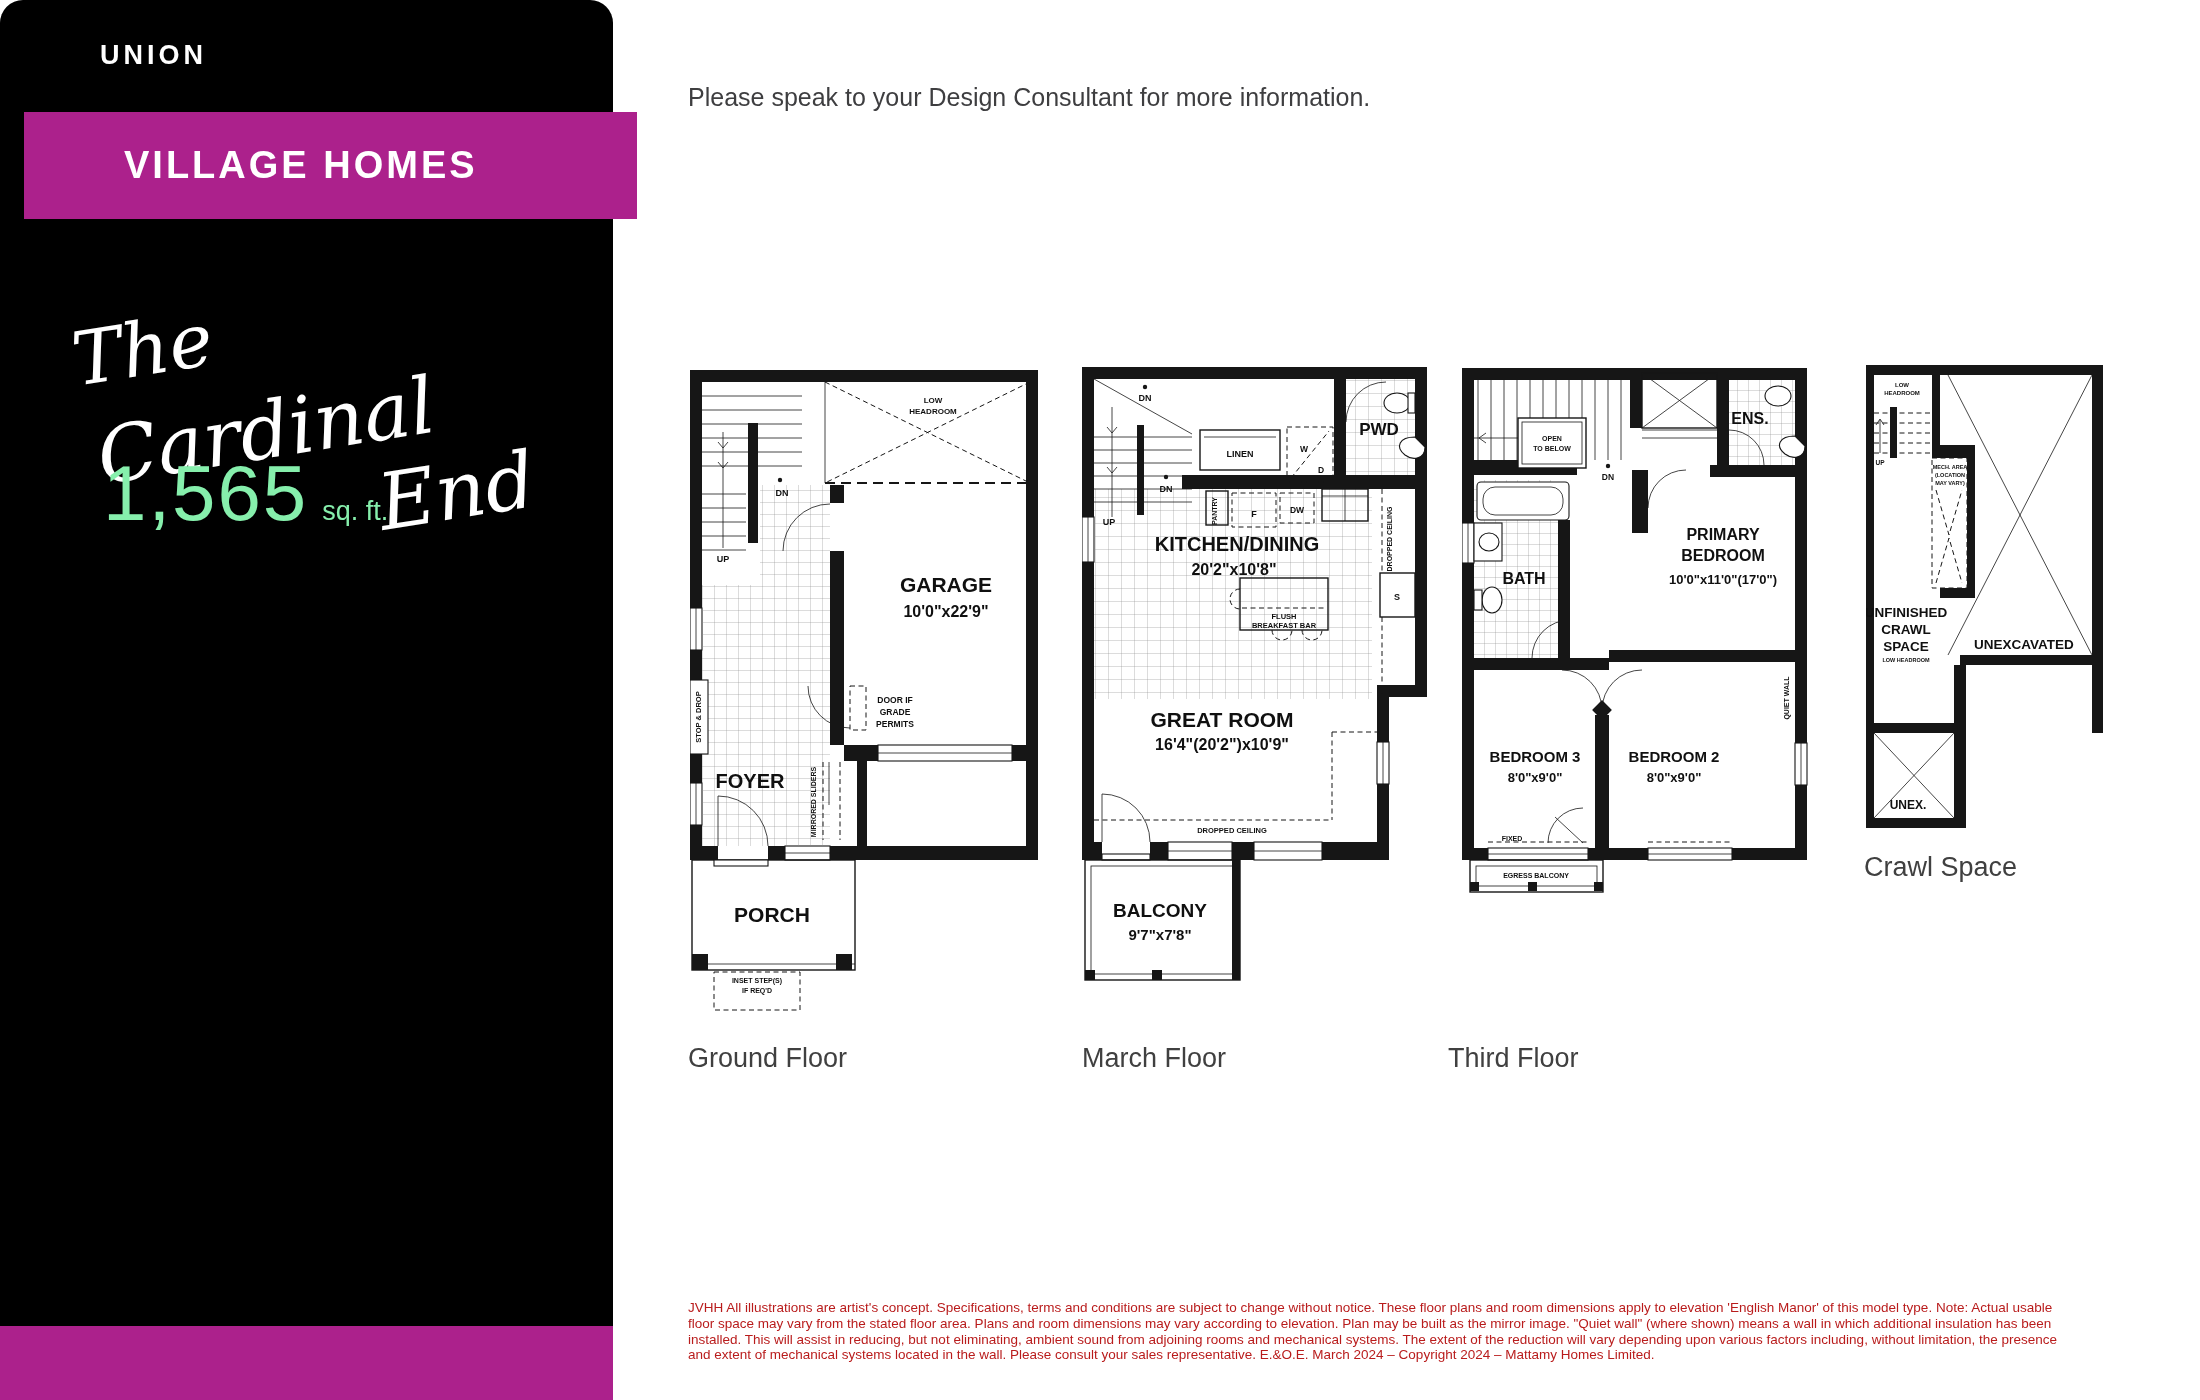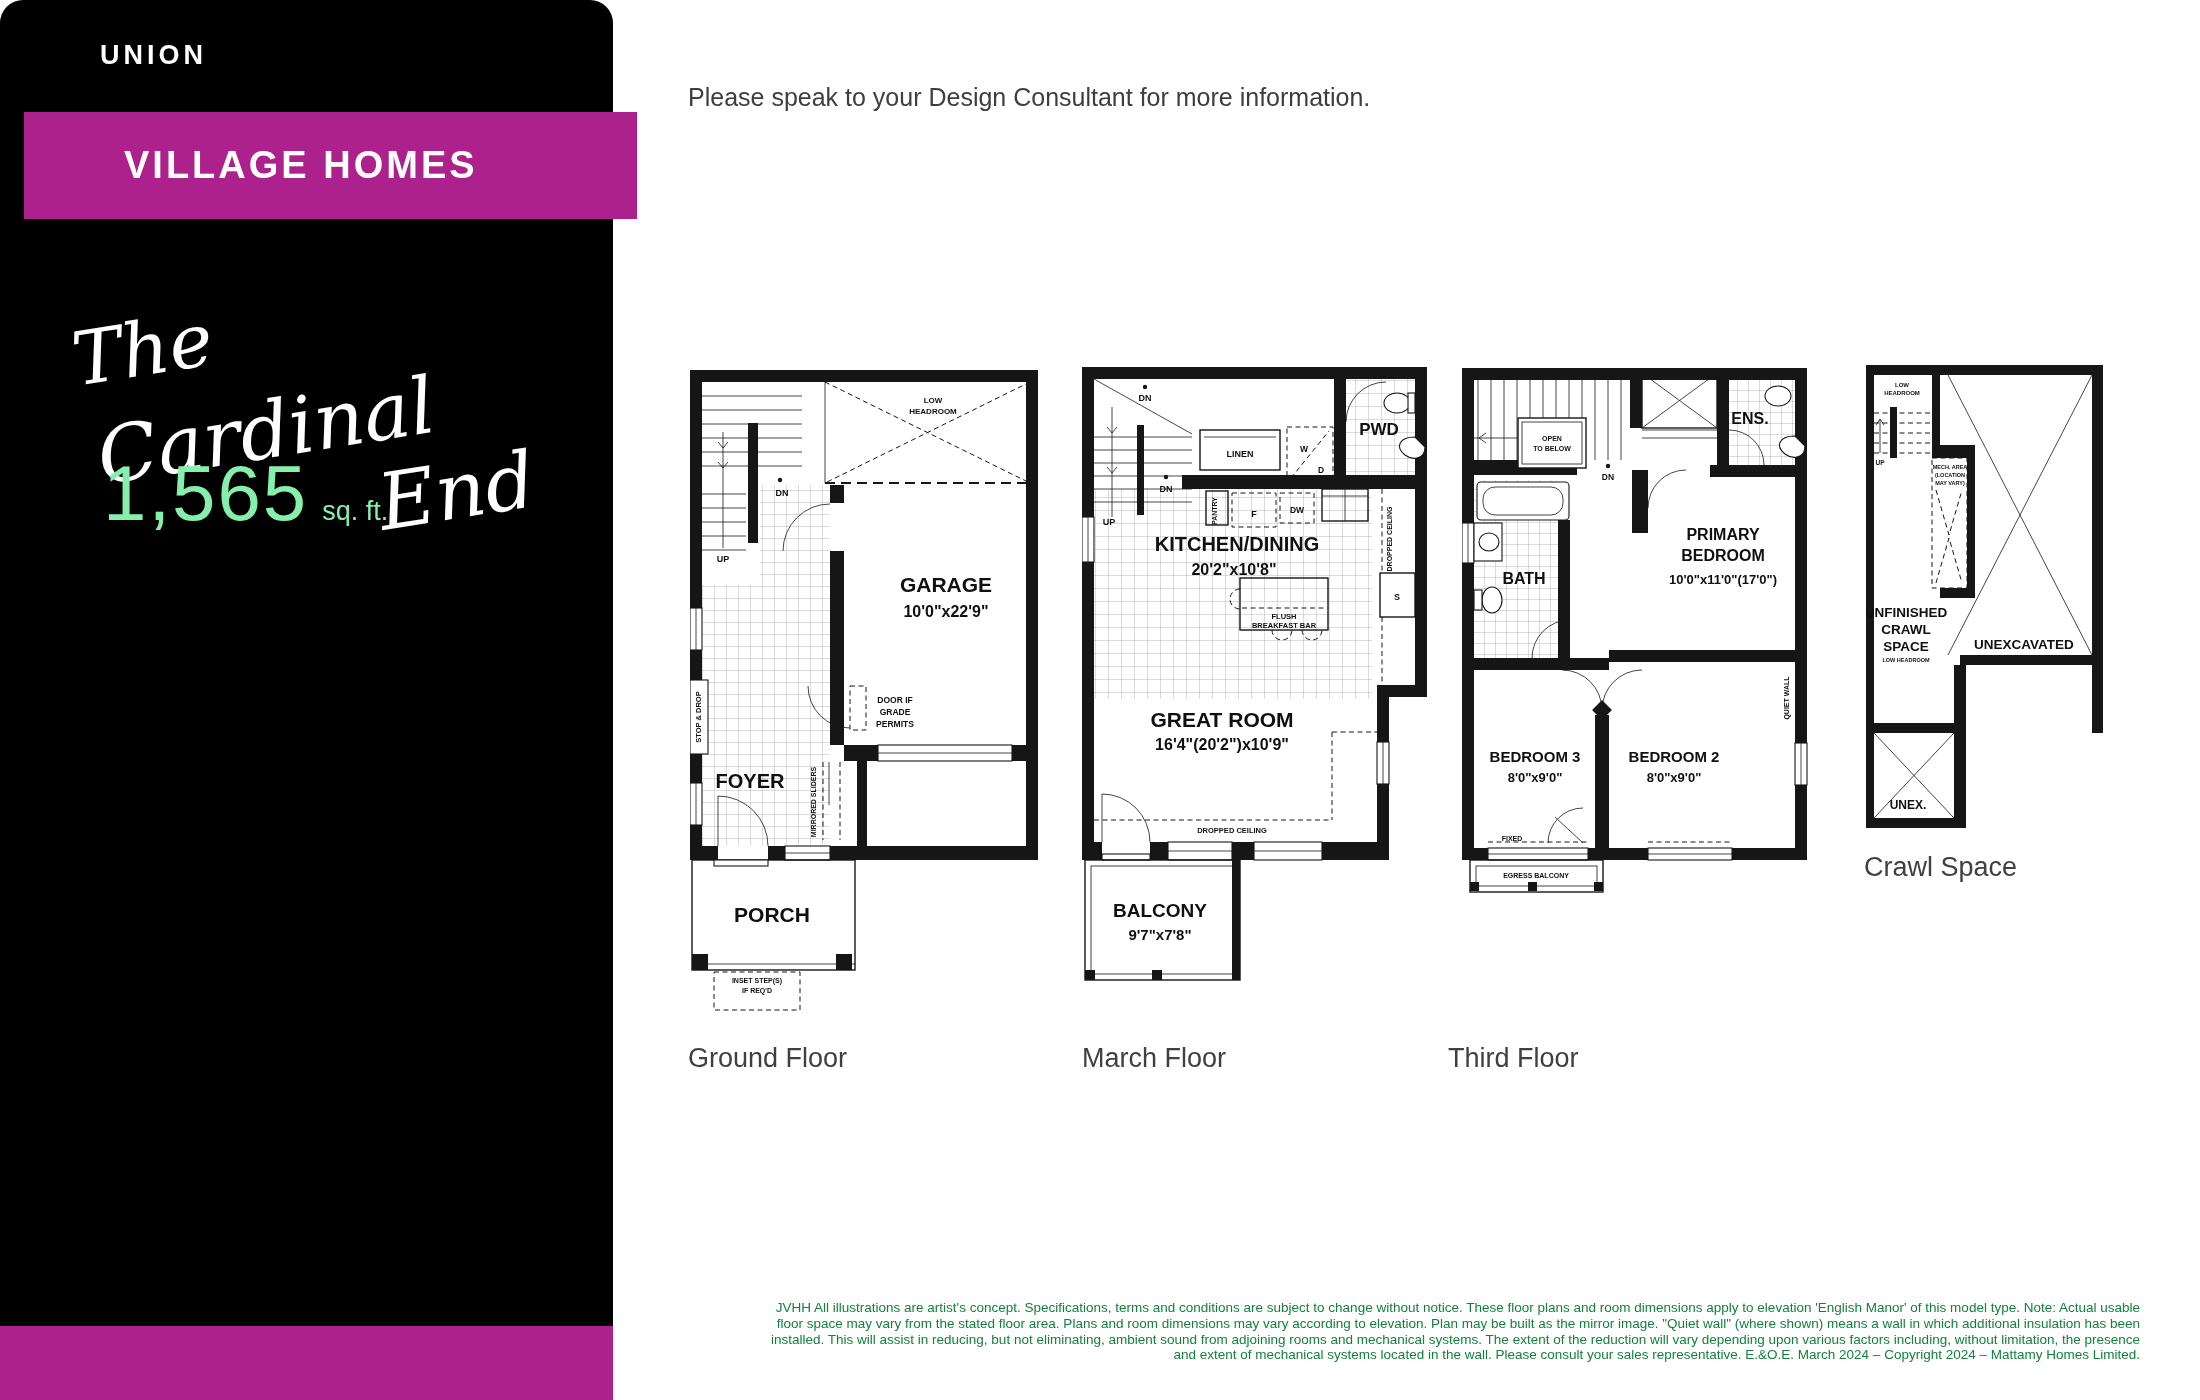--- a/index.html
+++ b/index.html
@@ -19,21 +19,21 @@
   .sqft{left:103px;top:448px;color:#86efac;display:flex;align-items:baseline;}
   .sqft-num{font-size:78px;font-weight:400;letter-spacing:2px;}
   .sqft-unit{font-size:27px;margin-left:14px;}
   .bottom-strip{left:0;top:1326px;width:613px;height:74px;background:#AC218C;}
 
   
   .header{left:688px;top:82px;color:#3E3E40;font-size:25px;line-height:31px;}
 
   
   .caption{color:#404040;font-size:27px;text-align:right;}
-  .disclaimer{left:688px;top:1300px;width:1452px;color:#15803d;font-size:13.5px;line-height:15.8px;text-align:right;}
+  .disclaimer{left:688px;top:1300px;width:1452px;color:#b91c1c;font-size:13.5px;line-height:15.8px;}
   .disclaimer span{display:block;}
 
   
   svg .w{fill:#161616;}
   svg .ln{fill:none;stroke:#161616;stroke-width:1.4;}
   svg .lt{fill:none;stroke:#161616;stroke-width:0.8;}
   svg .dsh{fill:none;stroke:#161616;stroke-width:1;stroke-dasharray:5 3.5;}
   svg .dshb{fill:none;stroke:#161616;stroke-width:1.8;stroke-dasharray:10 6;}
   svg .slot{fill:#fff;stroke:#161616;stroke-width:1.1;}
   svg .wh{fill:#fff;}

